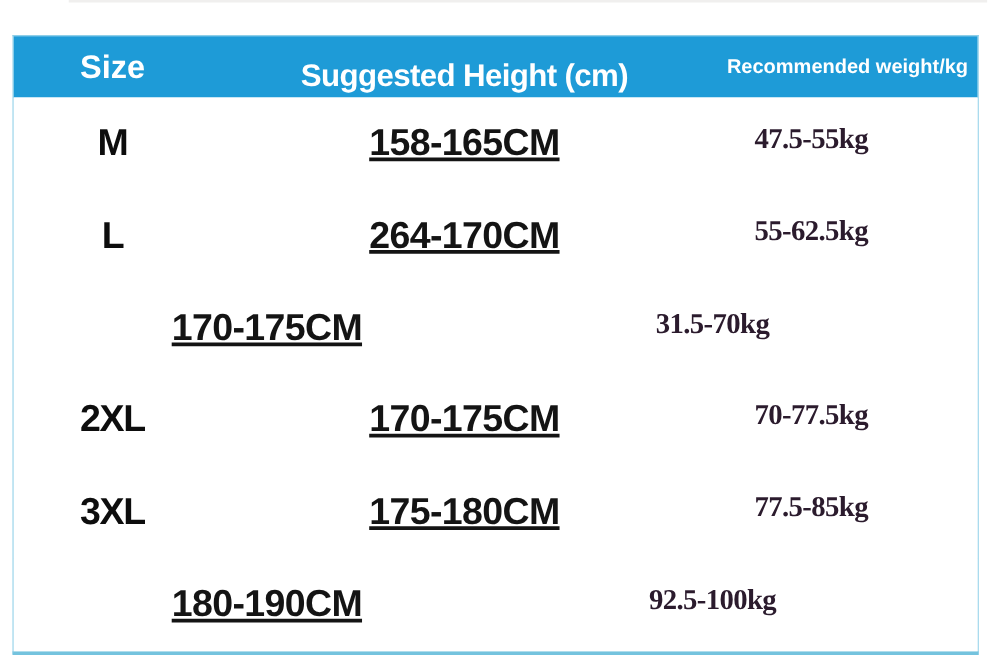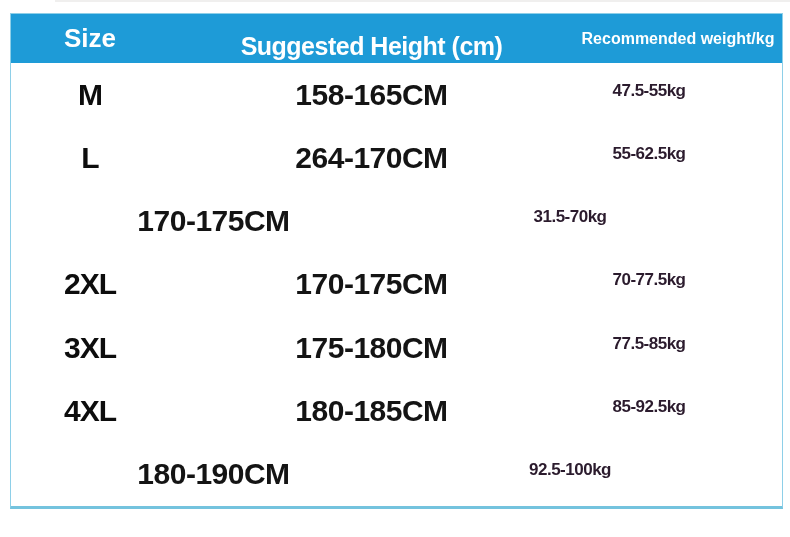--- a/index.html
+++ b/index.html
@@ -18,21 +18,21 @@
   
   .top-smudge {
     position: absolute;
     left: 55px; top: 0;
     width: 735px; height: 2px;
     background: #f0efee;
   }
   .size-table {
     position: absolute;
     left: 10px;
-    top: 13px;
+    top: 28px;
     width: 771px;
     height: 492px;
     border: 1px solid #8ecfe8;
     border-bottom: 3px solid #74c3de;
     box-sizing: content-box;
     background: #ffffff;
     display: flex;
     flex-direction: column;
   }
   .thead {
@@ -71,29 +71,31 @@
     color: #0d0d0d;
     font-weight: bold;
     font-size: 30px;
     letter-spacing: -1px;
   }
   .cell-height {
     color: #141414;
     font-weight: bold;
     font-size: 30px;
     letter-spacing: -0.5px;
+    text-decoration: underline;
   }
   .trow .col-weight { padding-right: 58px; }
   .cell-weight {
     color: #2b1b2d;
     font-weight: bold;
-    font-size: 17px;
+    font-size: 23px;
     letter-spacing: -0.5px;
     position: relative;
     top: -4px;
+    font-family: Liberation Serif, serif;
   }
 </style>
 </head>
 <body>
 
 <div class="page">
   <div class="top-smudge"></div>
 
   <div class="size-table">
 
@@ -155,31 +157,20 @@
             <span class="cell-size">3XL</span>
           </div>
         <div class="col-height">
             <span class="cell-height">175-180CM</span>
           </div>
         <div class="col-weight">
             <span class="cell-weight">77.5-85kg</span>
           </div>
       </div>
 
-      <div class="trow">
-        <div class="col-size">
-            <span class="cell-size">4XL</span>
-          </div>
-        <div class="col-height">
-            <span class="cell-height">180-185CM</span>
-          </div>
-        <div class="col-weight">
-            <span class="cell-weight">85-92.5kg</span>
-          </div>
-      </div>
 
       <div class="trow">
         <div class="col-height">
             <span class="cell-height">180-190CM</span>
           </div>
         <div class="col-weight">
             <span class="cell-weight">92.5-100kg</span>
           </div>
       </div>
 

